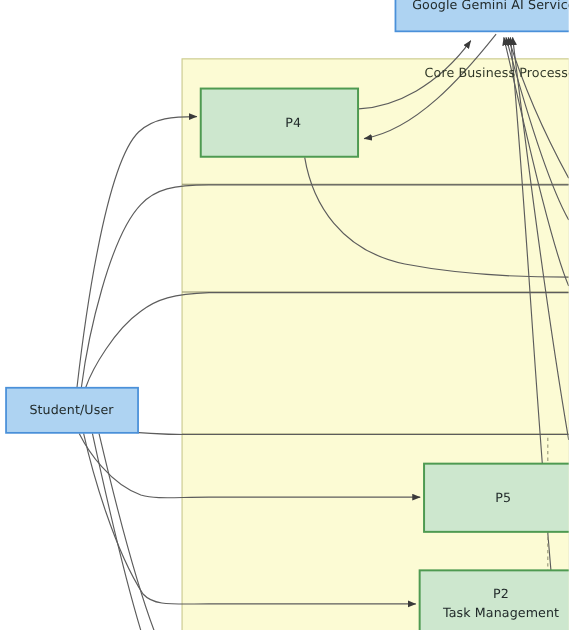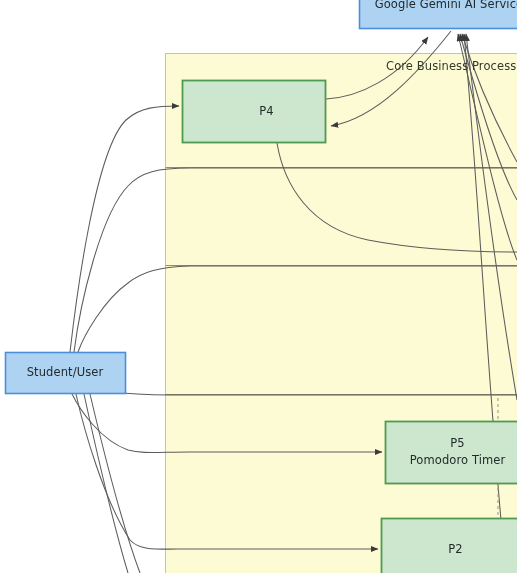--- a/index.html
+++ b/index.html
@@ -102,20 +102,20 @@
   <div class="node-label" style="left:5px;top:352px;width:120px;height:41px;">
     <span>Student/User</span>
   </div>
 
   <div class="node-label" style="left:182px;top:80px;width:169px;height:62px;">
     <span>P4</span>
   </div>
 
   <div class="node-label" style="left:385px;top:421px;width:145px;height:62px;">
     <span>P5</span>
-    <span>Pomodoro Timer</span>
   </div>
 
   <div class="node-label" style="left:381px;top:518px;width:149px;height:62px;">
     <span>P2</span>
+    <span>Task Management</span>
   </div>
 
 </div>
 
 </body></html>

